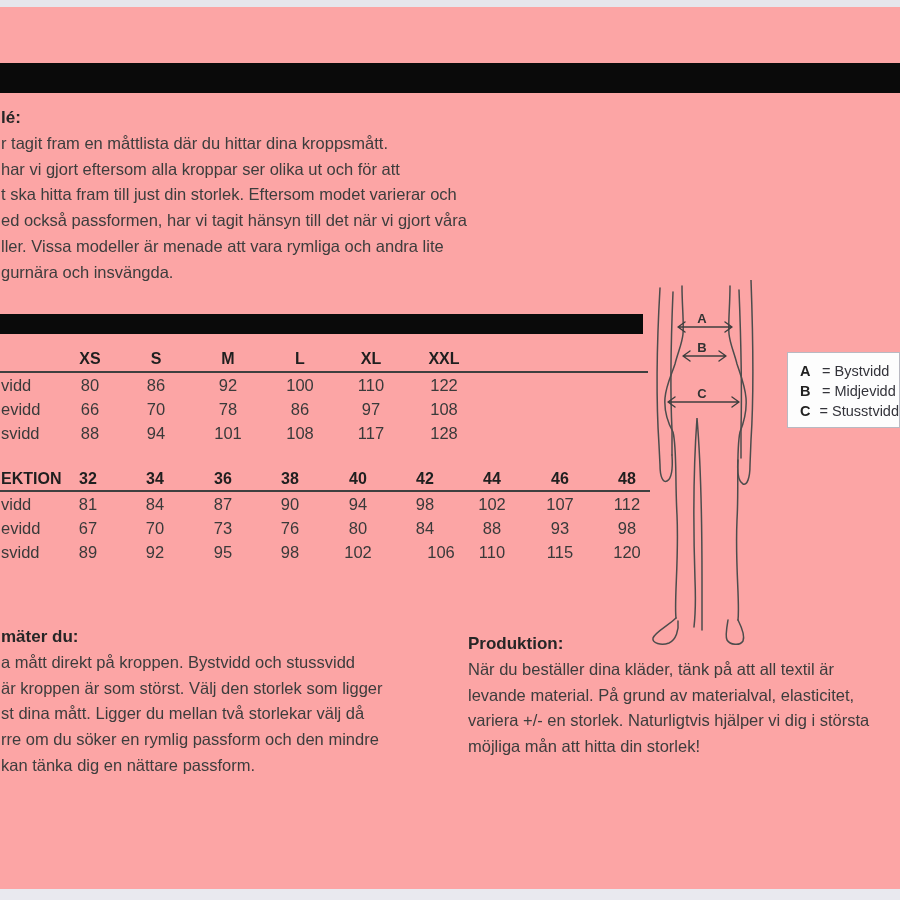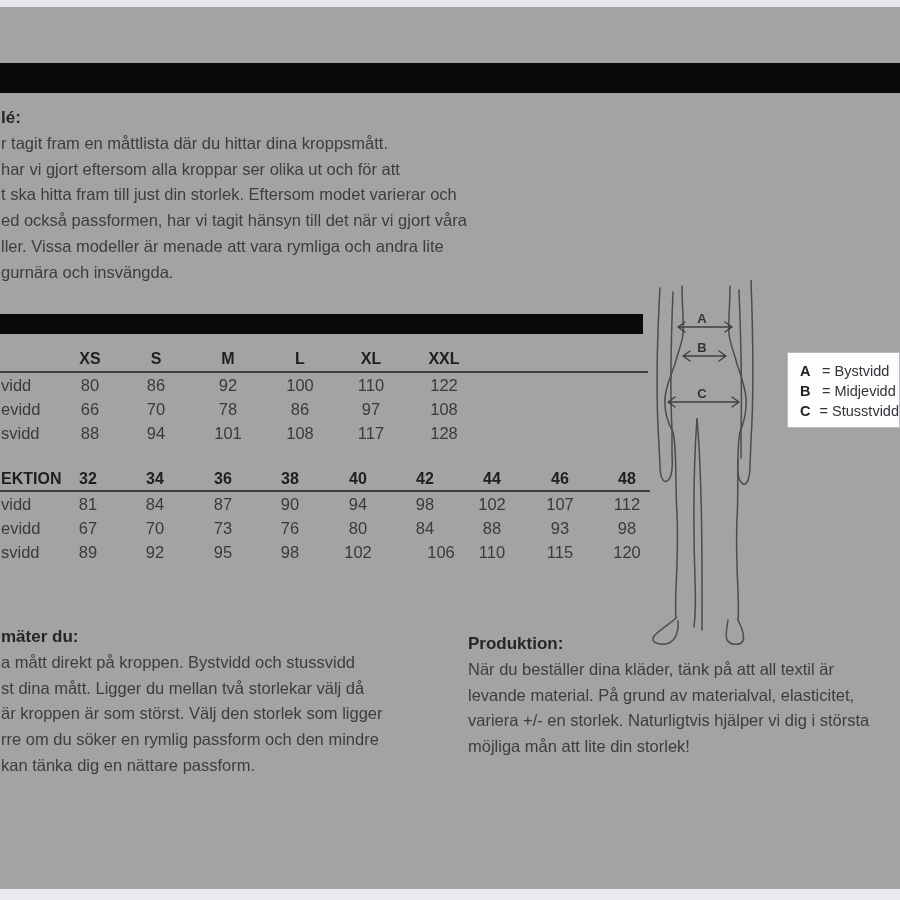--- a/index.html
+++ b/index.html
@@ -1,18 +1,18 @@
 <!DOCTYPE html>
 <html><head>
 <meta charset="utf-8">
 <style>
   * { margin:0; padding:0; box-sizing:border-box; }
   html,body { width:900px; height:900px; background:#fff; }
   body { font-family:"Liberation Sans", sans-serif; }
-  .page { position:absolute; left:0; top:0; width:900px; height:900px; background:#a3a3a3; overflow:hidden; }
+  .page { position:absolute; left:0; top:0; width:900px; height:900px; background:#fca5a5; overflow:hidden; }
   .abs { position:absolute; }
   .strip { position:absolute; left:0; width:900px; }
   .strip.top { top:0; height:7px; background:#e6e6ec; }
   .strip.bottom { top:889px; height:11px; background:#e9e9ef; }
   .blackbar { position:absolute; background:#0a0a0a; }
   .txtblock { color:#3d3d3d; font-size:16.5px; line-height:25.8px; white-space:nowrap; }
   .txtblock .heading { font-weight:bold; color:#262626; font-size:17px; }
   .cell { position:absolute; white-space:nowrap; color:#3a3a3a; font-size:16.5px; line-height:20px; transform:translateX(-50%); }
   .cell.hdr { font-weight:bold; color:#1f1f1f; font-size:16px; }
   .cell.lbl { transform:none; }
@@ -166,30 +166,30 @@
       <div class="legend-row">
         <span class="legend-key">C</span>
         <span>= Stusstvidd</span>
       </div>
     </div>
 
   <div class="abs txtblock" style="left:1px; top:624px;">
     <div class="heading">mäter du:</div>
     <div id="measure-lines">
         <div>a mått direkt på kroppen. Bystvidd och stussvidd</div>
+        <div>är kroppen är som störst. Välj den storlek som ligger</div>
         <div>st dina mått. Ligger du mellan två storlekar välj då</div>
-        <div>är kroppen är som störst. Välj den storlek som ligger</div>
         <div>rre om du söker en rymlig passform och den mindre</div>
         <div>kan tänka dig en nättare passform.</div>
       </div>
   </div>
 
   <div class="abs txtblock" style="left:468px; top:631px;">
     <div class="heading">Produktion:</div>
     <div id="production-lines">
         <div>När du beställer dina kläder, tänk på att all textil är</div>
         <div>levande material. På grund av materialval, elasticitet,</div>
         <div>variera +/- en storlek. Naturligtvis hjälper vi dig i största</div>
-        <div>möjliga mån att lite din storlek!</div>
+        <div>möjliga mån att hitta din storlek!</div>
       </div>
   </div>
 
 </div>
 
 </body></html>

